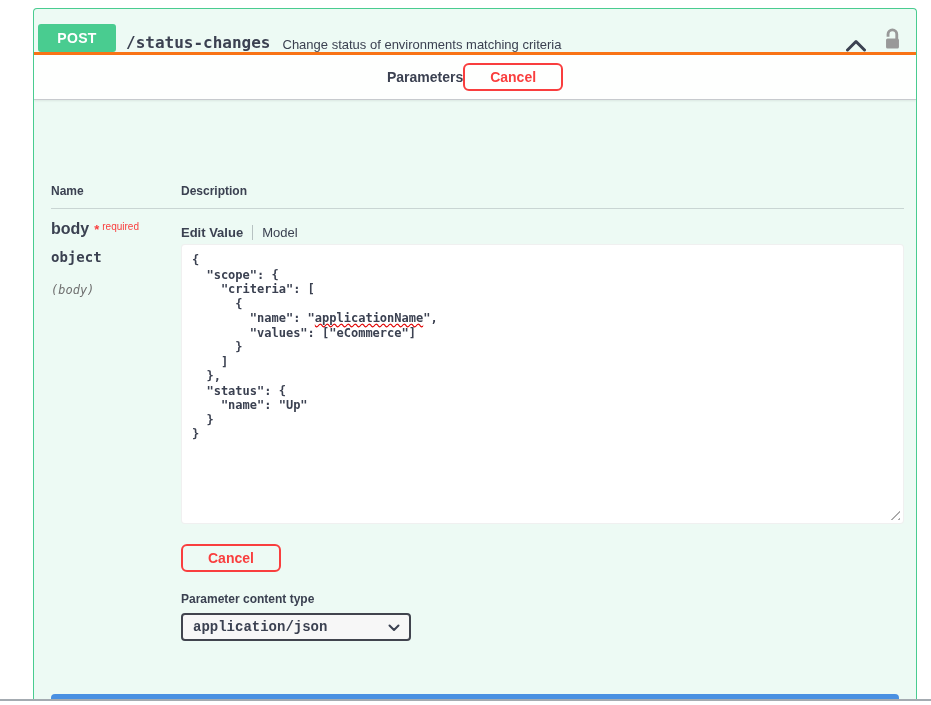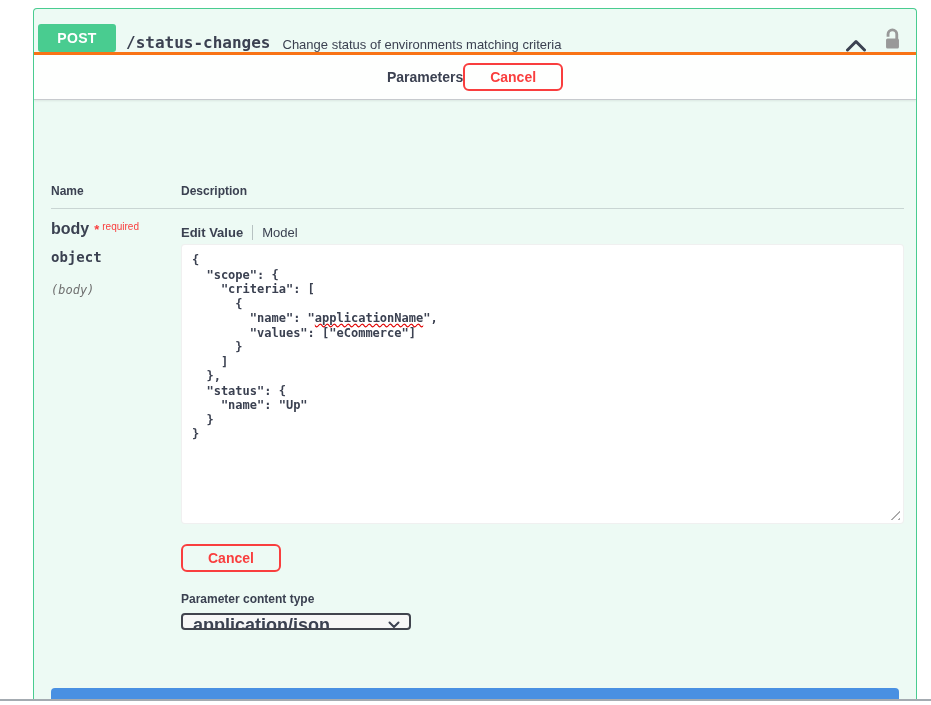--- a/index.html
+++ b/index.html
@@ -128,26 +128,26 @@
     clip-path: polygon(100% 0, 100% 100%, 0 100%);
     background: repeating-linear-gradient(135deg, #ababab 0 1.5px, transparent 1.5px 4.5px);
     cursor: nwse-resize;
   }
 
   .editor-cancel { margin-top: 20px; }
 
   .ct-label { font-size: 12px; font-weight: bold; margin-top: 20px; }
   .select-wrap { position: relative; width: 230px; margin-top: 7px; }
   .select-wrap select {
-    width: 100%; height: 17px; box-sizing: border-box;
+    width: 100%; height: 28px; box-sizing: border-box;
     -webkit-appearance: none; -moz-appearance: none; appearance: none;
     border: 2px solid #41444e; border-radius: 4px;
     background: #f7f7f7;
-    font-family: Liberation Sans, sans-serif;
-    font-weight: bold; font-size: 18px; color: #3b4151;
+    font-family: Liberation Mono, monospace;
+    font-weight: bold; font-size: 14px; color: #3b4151;
     padding: 0 30px 0 10px;
     cursor: pointer;
   }
   .select-chevron { position: absolute; right: 11px; top: 50%; transform: translateY(-50%); pointer-events: none; }
 
   
   .execute-btn {
     display: block;
     margin: 53px 17px 0 17px;
     width: calc(100% - 34px); height: 34px;

